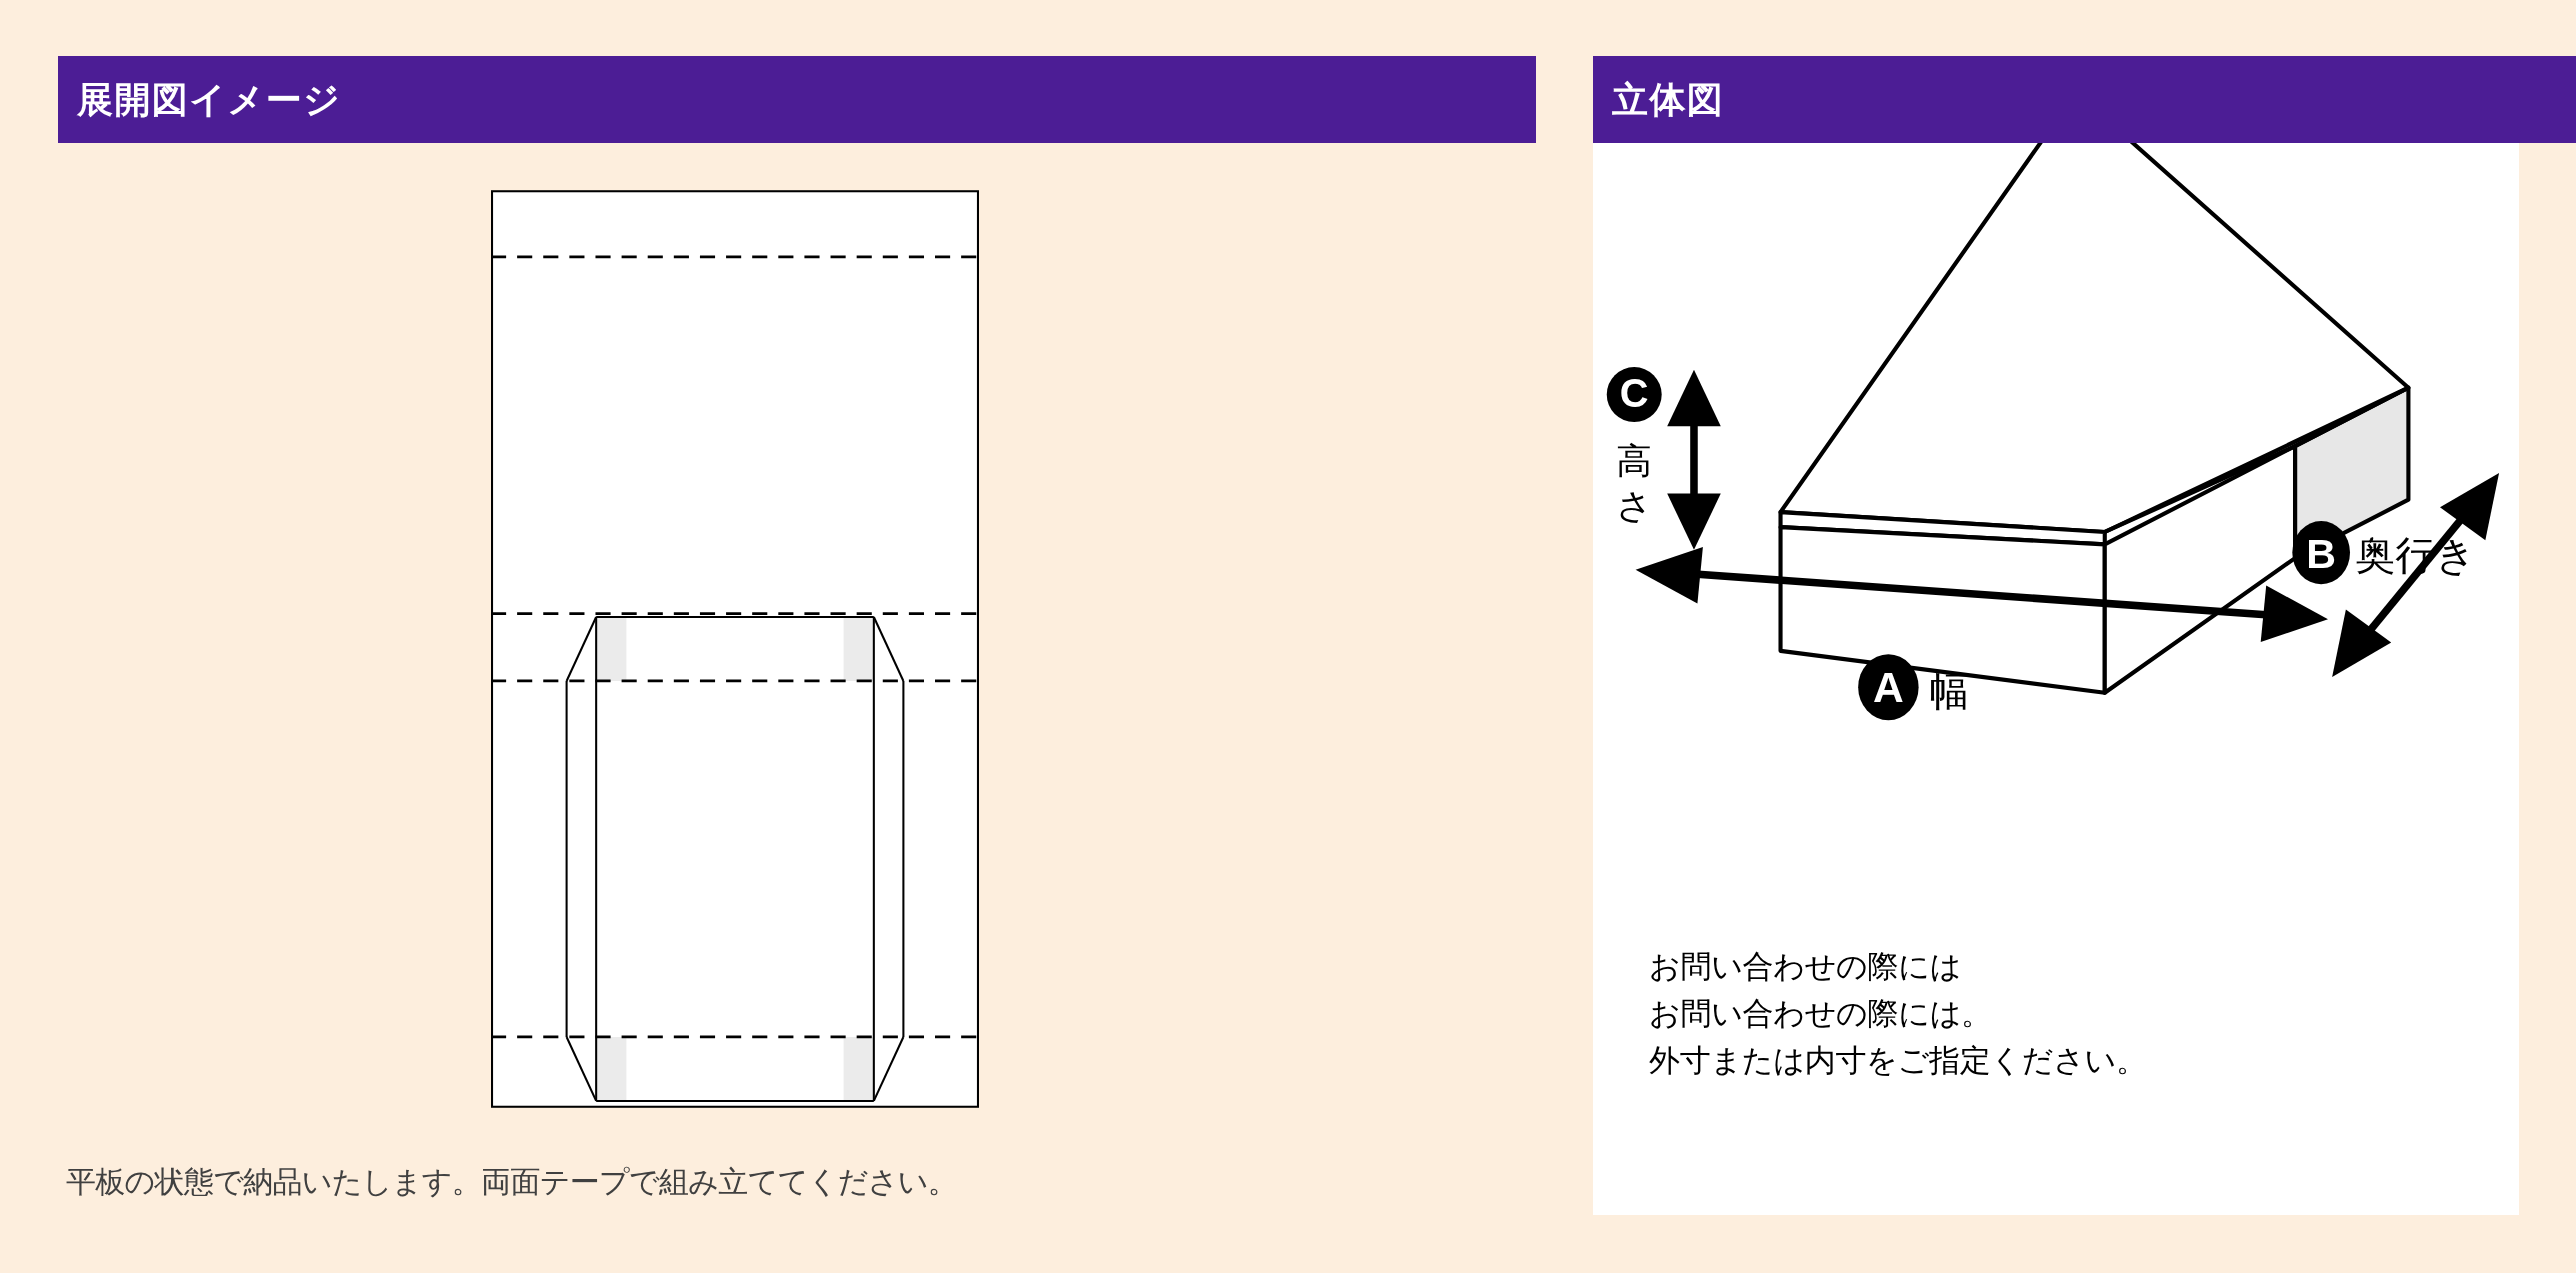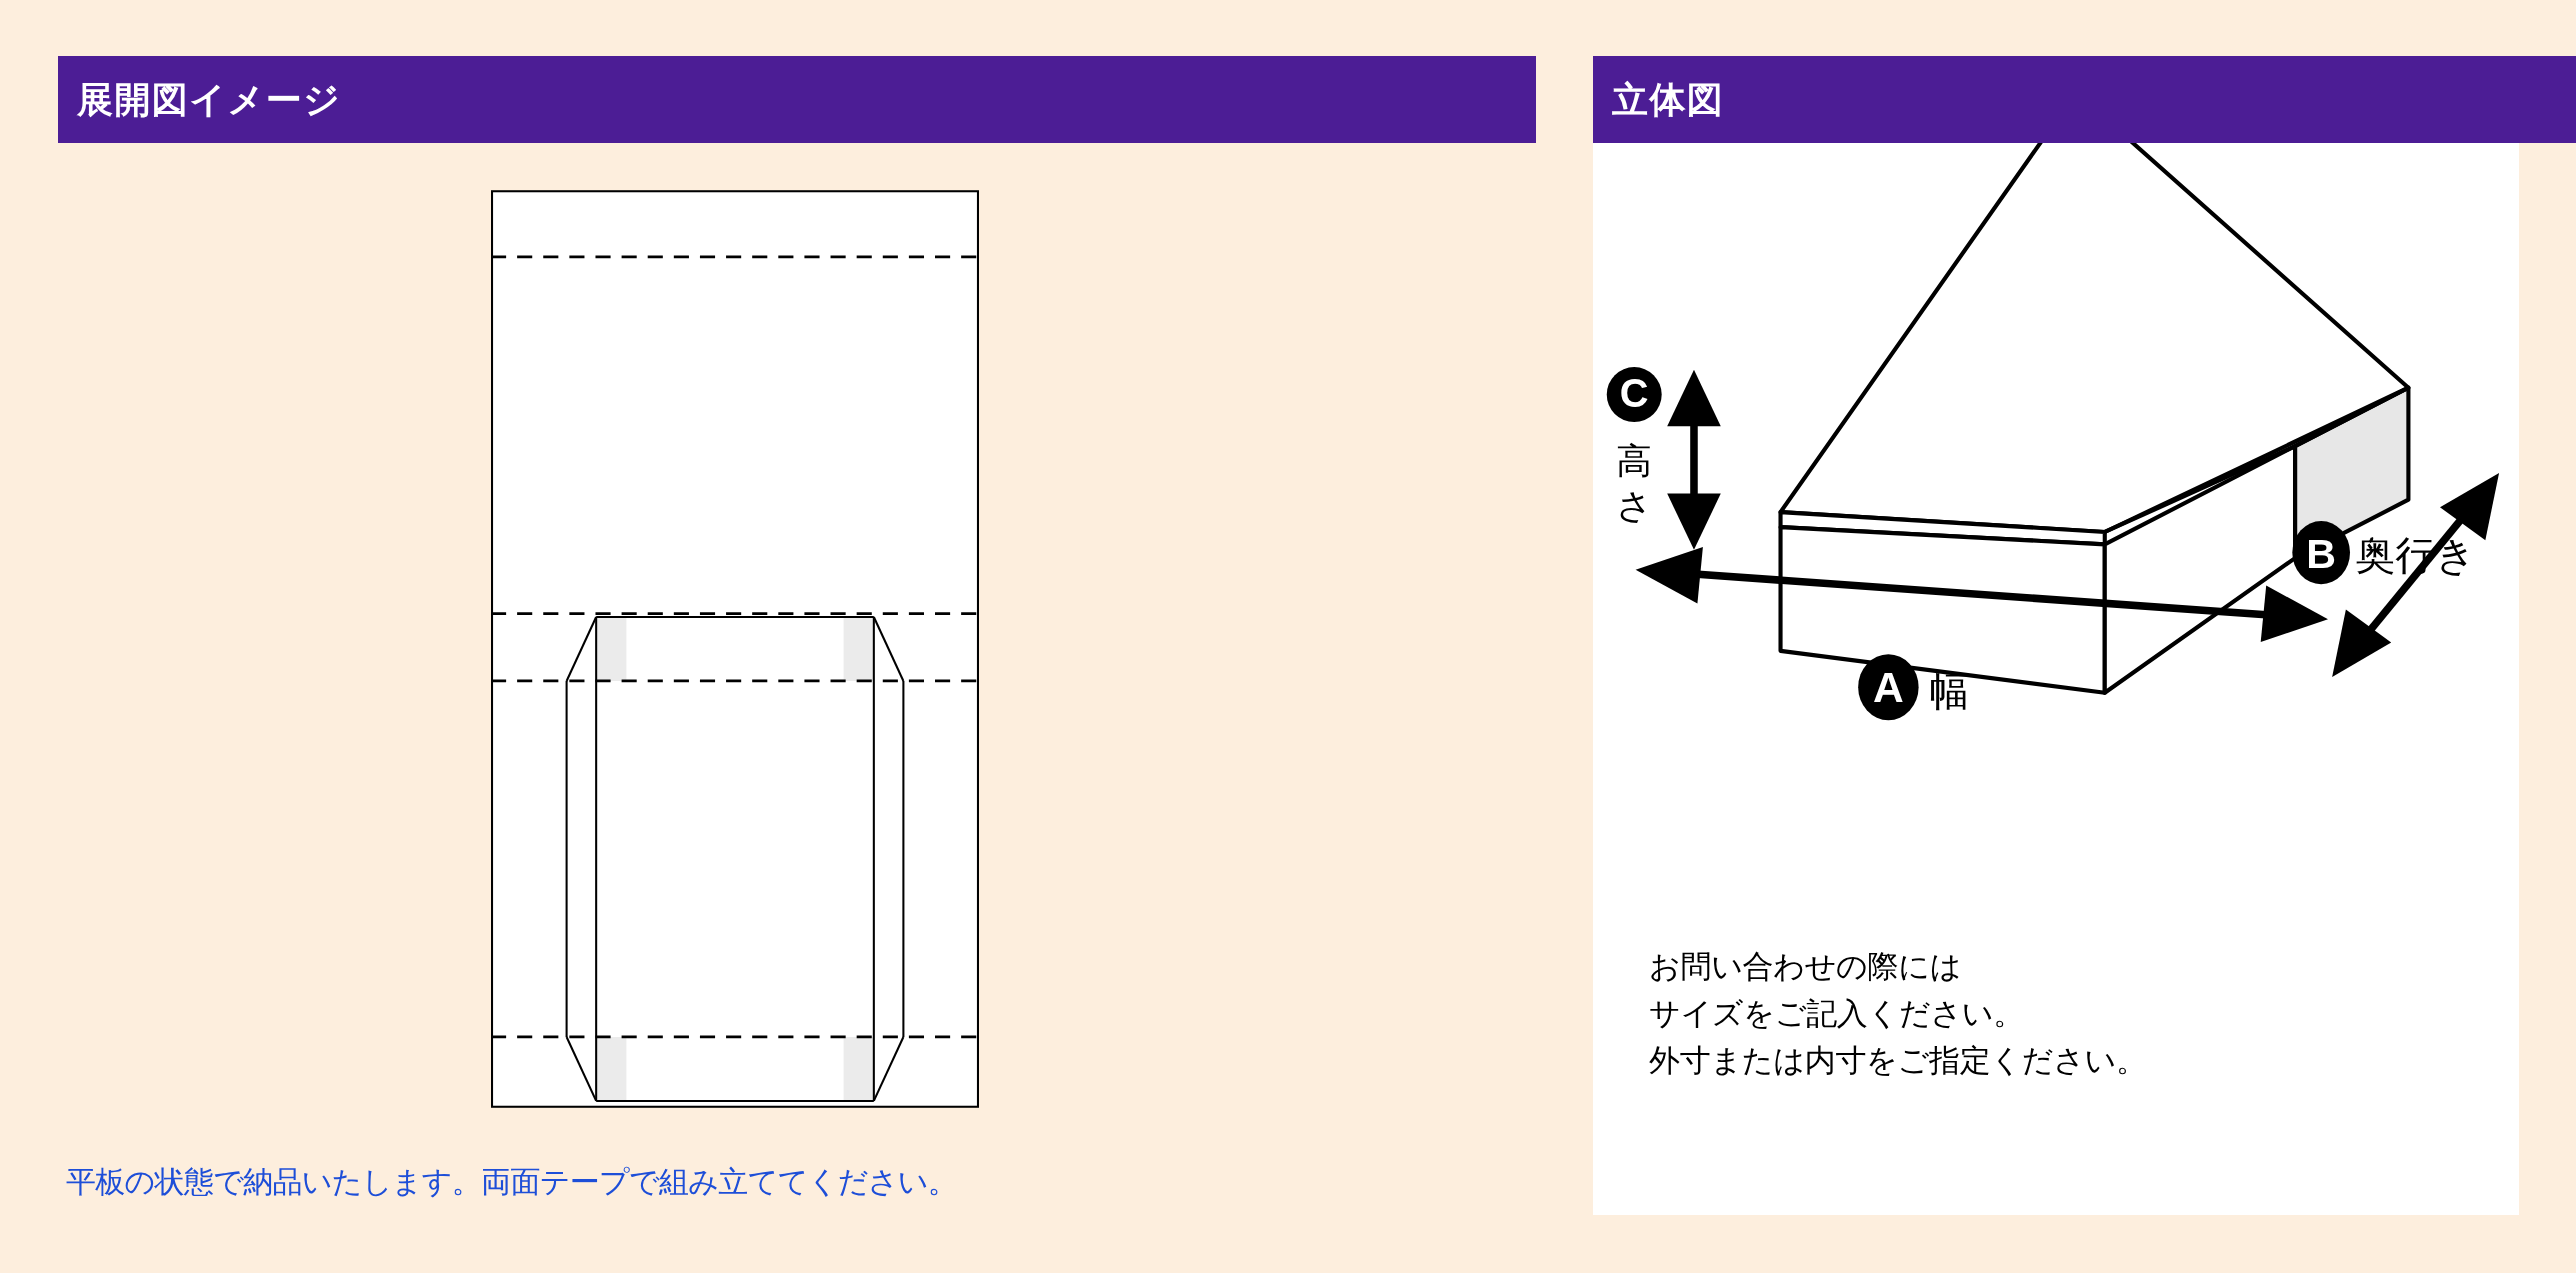--- a/index.html
+++ b/index.html
@@ -60,21 +60,21 @@
     width: 488px;
     height: 918px;
   }
   #net-svg { display: block; width: 488px; height: 918px; }
 
   #left-caption {
     position: absolute;
     left: 66px;
     top: 1162px;
     font-size: 30px;
-    color: #1d4ed8;
+    color: #404040;
     letter-spacing: -0.7px;
     white-space: nowrap;
     text-align: center;
   }
 
   
   #right-panel {
     position: absolute;
     left: 1593px;
     top: 143px;
@@ -200,17 +200,17 @@
     </g>
     <g>
       <ellipse cx="1060" cy="596" rx="42" ry="46" fill="#000000"></ellipse>
       <text x="1060" y="618" font-family="Liberation Sans, sans-serif" font-size="60" font-weight="bold" fill="#ffffff" text-anchor="middle">B</text>
     </g>
     <text x="1110" y="620" font-family="Liberation Sans, sans-serif" font-size="58" fill="#000000">奥行き</text>
   </svg>
 
   <div id="right-note">
     <div class="note-line">お問い合わせの際には</div>
-    <div class="note-line">サイズをご記入ください。</div>
+    <div class="note-line">お問い合わせの際には。</div>
     <div class="note-line">外寸または内寸をご指定ください。</div>
   </div>
 </div>
 
 
 </body></html>

